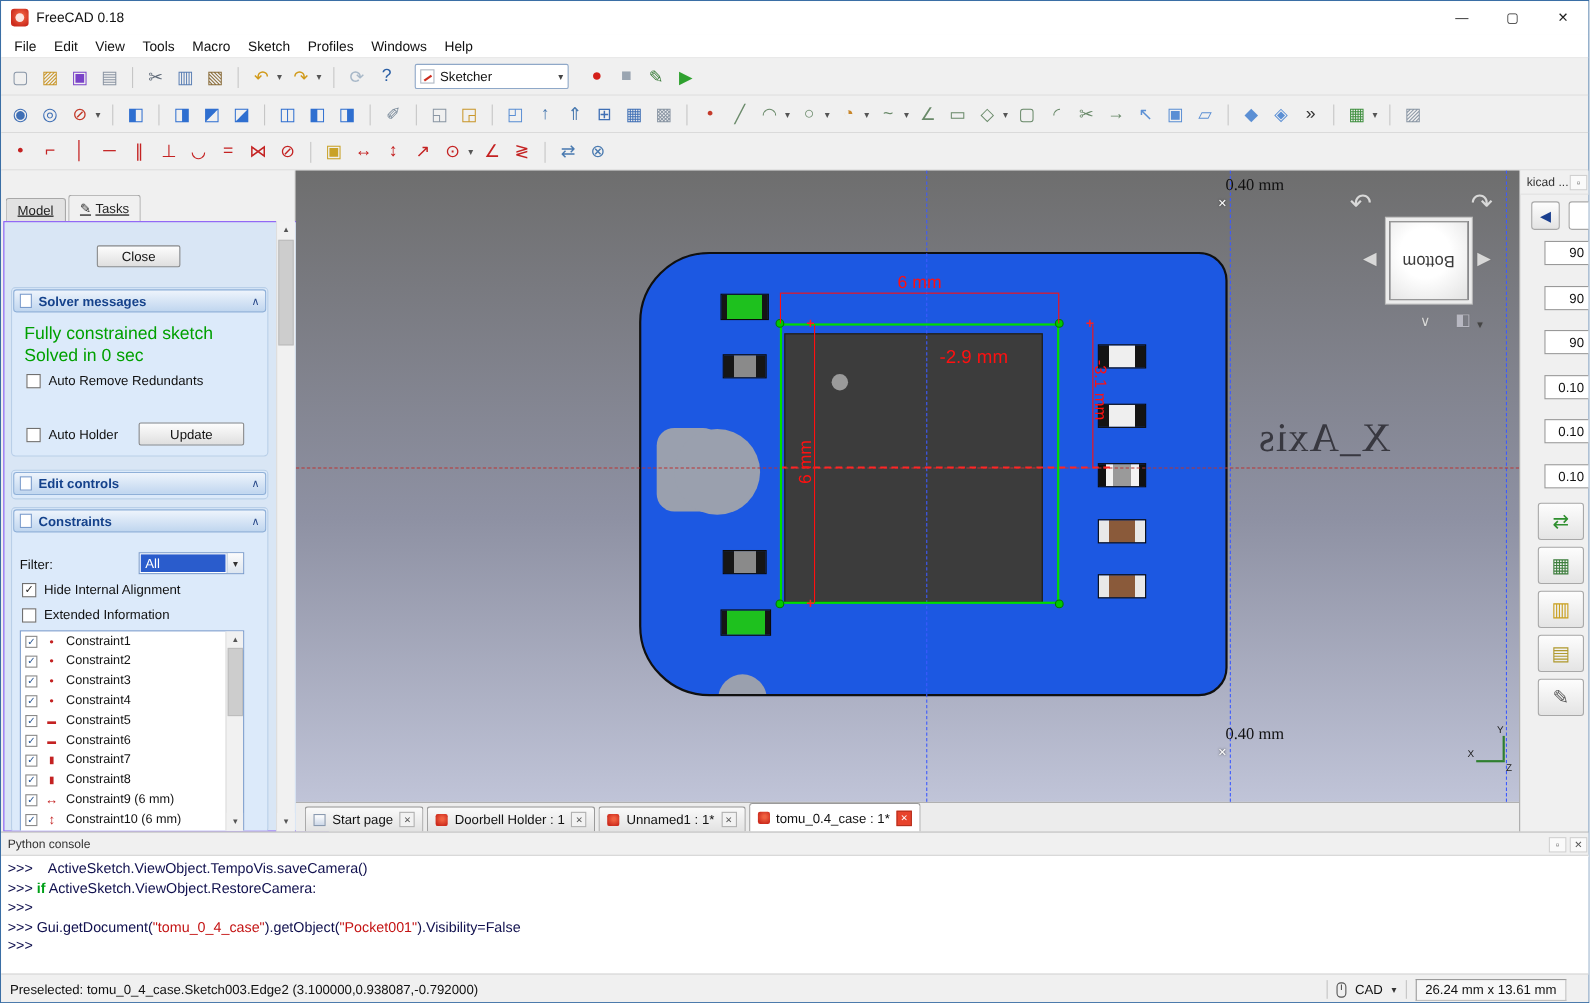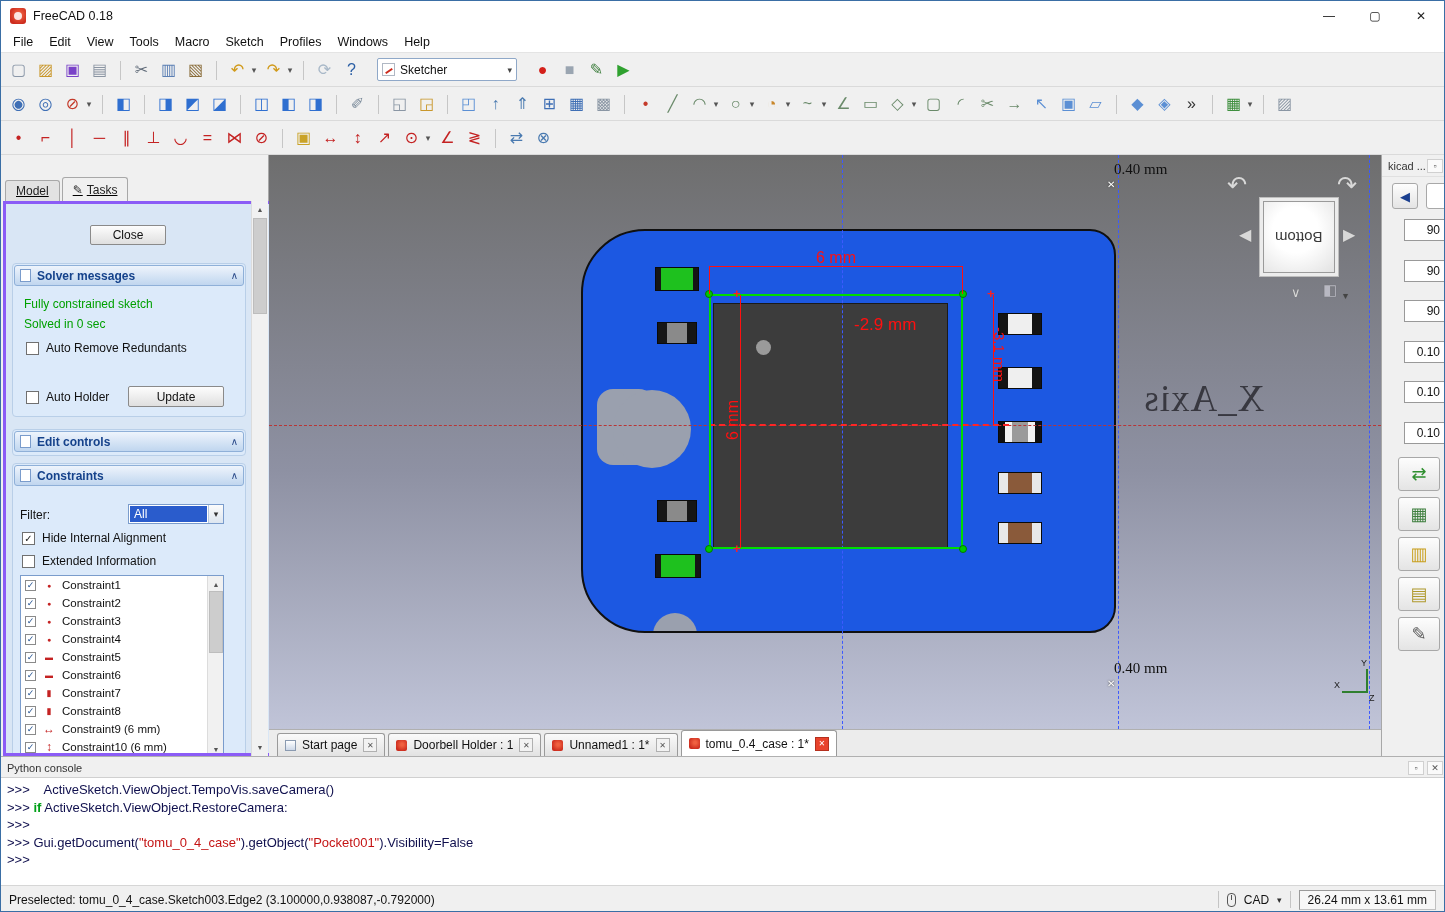--- a/index.html
+++ b/index.html
@@ -35,30 +35,30 @@
 .combo{position:absolute;left:0;top:154px;width:268px;height:601px;background:#f0f0f0;border-right:1px solid #a8a8a8;}
 .panel-head{position:relative;height:22px;display:flex;align-items:center;background:#f0f0f0;border-bottom:1px solid #e0e0e0;}
 .panel-title{font-size:11px;color:#333;padding-left:6px;flex:1;}
 .panel-hbtn{width:16px;height:14px;display:flex;align-items:center;justify-content:center;font-size:9px;color:#555;margin-right:3px;border:1px solid #d0d0d0;background:#fafafa;}
 .panel-hbtn.float::before{content:"▫";}
 .panel-hbtn.closep::before{content:"✕";}
 .combo-tabs{position:absolute;left:4px;top:22px;height:24px;display:flex;align-items:flex-end;text-decoration:underline;}
 .ctab{display:flex;align-items:center;gap:4px;padding:0 10px;height:21px;font-size:12px;color:#222;background:#e2e2e2;border:1px solid #a8a8a8;border-bottom:none;border-radius:3px 3px 0 0;margin-right:2px;}
 .ctab.active{background:#f0f0f0;height:24px;}
 .pen-icon::before{content:"✎";font-size:12px;color:#222;}
-.combo-body{position:absolute;left:2px;top:46px;width:296px;height:555px;background:#d9e6f5;border:3px solid #8b5cf6;overflow:hidden;}
+.combo-body{position:absolute;left:2px;top:46px;width:296px;height:555px;background:#d9e6f5;border:1px solid #8b5cf6;overflow:hidden;}
 .btn{font-size:12px;color:#111;background:linear-gradient(#fdfdfd,#dfdfdf);border:1px solid #8a8a8a;border-radius:2px;}
 .close-btn{position:absolute;left:84px;top:21px;width:76px;height:20px;}
 .tsec{position:absolute;left:6px;width:234px;background:#dceafa;border:1px solid #b9cfe8;border-radius:4px;}
 .sec-head{position:absolute;left:8px;width:230px;height:21px;display:flex;align-items:center;background:linear-gradient(#eef4fc,#c0d6ef);border:1px solid #8fb0d8;border-radius:3px;padding:0 5px;}
 .sec-ic{width:11px;height:13px;background:#fff;border:1px solid #7a9ccc;margin-right:6px;}
 .sec-title{font-size:12px;font-weight:bold;color:#15428b;flex:1;}
 .sec-chev{font-size:10px;color:#2a4a8a;}
 .sec-chev::before{content:"∧";}
-.green-line{position:absolute;left:18px;font-size:12px;color:#00a000;}
+.green-line{position:absolute;left:18px;font-size:16px;color:#00a000;}
 .chkrow{position:absolute;display:flex;align-items:center;gap:7px;font-size:12px;color:#111;}
 .chk{width:13px;height:13px;border:1px solid #707070;background:#fff;display:inline-flex;align-items:center;justify-content:center;font-size:10px;color:#222;flex:0 0 13px;}
 .chk[data-checked="true"]::before{content:"✓";}
 .update-btn{position:absolute;left:122px;top:182px;width:96px;height:21px;}
 .filter-label{position:absolute;left:14px;top:304px;font-size:12px;color:#111;}
 .dropdown{position:absolute;display:flex;align-items:center;height:20px;background:#fff;border:1px solid #7a9ccc;}
 .dd-value{flex:1;height:16px;margin:1px;background:#2a5ccc;color:#fff;font-size:12px;padding:0 4px;line-height:16px;}
 .dd-btn{width:15px;height:18px;display:flex;align-items:center;justify-content:center;font-size:9px;color:#333;border-left:1px solid #b8c8dc;background:linear-gradient(#fbfbfb,#dde6f0);}
 .dd-btn::before{content:"▾";}
 .clist{position:absolute;left:14px;top:371px;width:204px;height:184px;background:#fff;border:1px solid #7a9ccc;overflow:hidden;}
@@ -143,21 +143,21 @@
 .pycon{position:absolute;left:0;top:755px;width:1445px;height:129px;background:#f0f0f0;border-top:1px solid #b0b0b0;}
 .py-body{position:absolute;left:0;top:20px;width:1445px;height:109px;background:#fff;border-top:1px solid #d0d0d0;padding:4px 6px;overflow:hidden;}
 .pyline{white-space:pre;font-family:"Liberation Mono",monospace;font-size:13px;line-height:16.5px;}
 .py-b{color:#10104e;}
 .py-k{color:#00a018;font-weight:bold;}
 .py-s{color:#c41414;}
 
 
 .statusbar{position:absolute;left:0;top:884px;width:1445px;height:28px;background:#f0f0f0;border-top:1px solid #d6d6d6;display:flex;align-items:center;}
 .status-text{font-size:12px;color:#111;padding-left:8px;flex:1;}
-.status-right{display:flex;align-items:center;gap:8px;padding-right:10px;}
+.status-right{display:flex;align-items:center;gap:8px;padding-right:22px;}
 .vsep{width:1px;height:17px;background:#c4c4c4;}
 .mouse-icon{width:9px;height:14px;border:1px solid #555;border-radius:4px;position:relative;}
 .mouse-icon::before{content:"";position:absolute;left:3px;top:1px;width:1px;height:5px;background:#555;}
 .nav-style{font-size:12px;color:#111;}
 .nav-dd{font-size:9px;color:#333;}
 .nav-dd::before{content:"▾";}
 .size-box{font-size:12px;color:#111;border:1px solid #c0c0c0;border-top-color:#9a9a9a;border-left-color:#9a9a9a;background:#f7f7f7;padding:2px 8px;min-width:128px;text-align:center;}
 </style>
 </head>
 <body>

